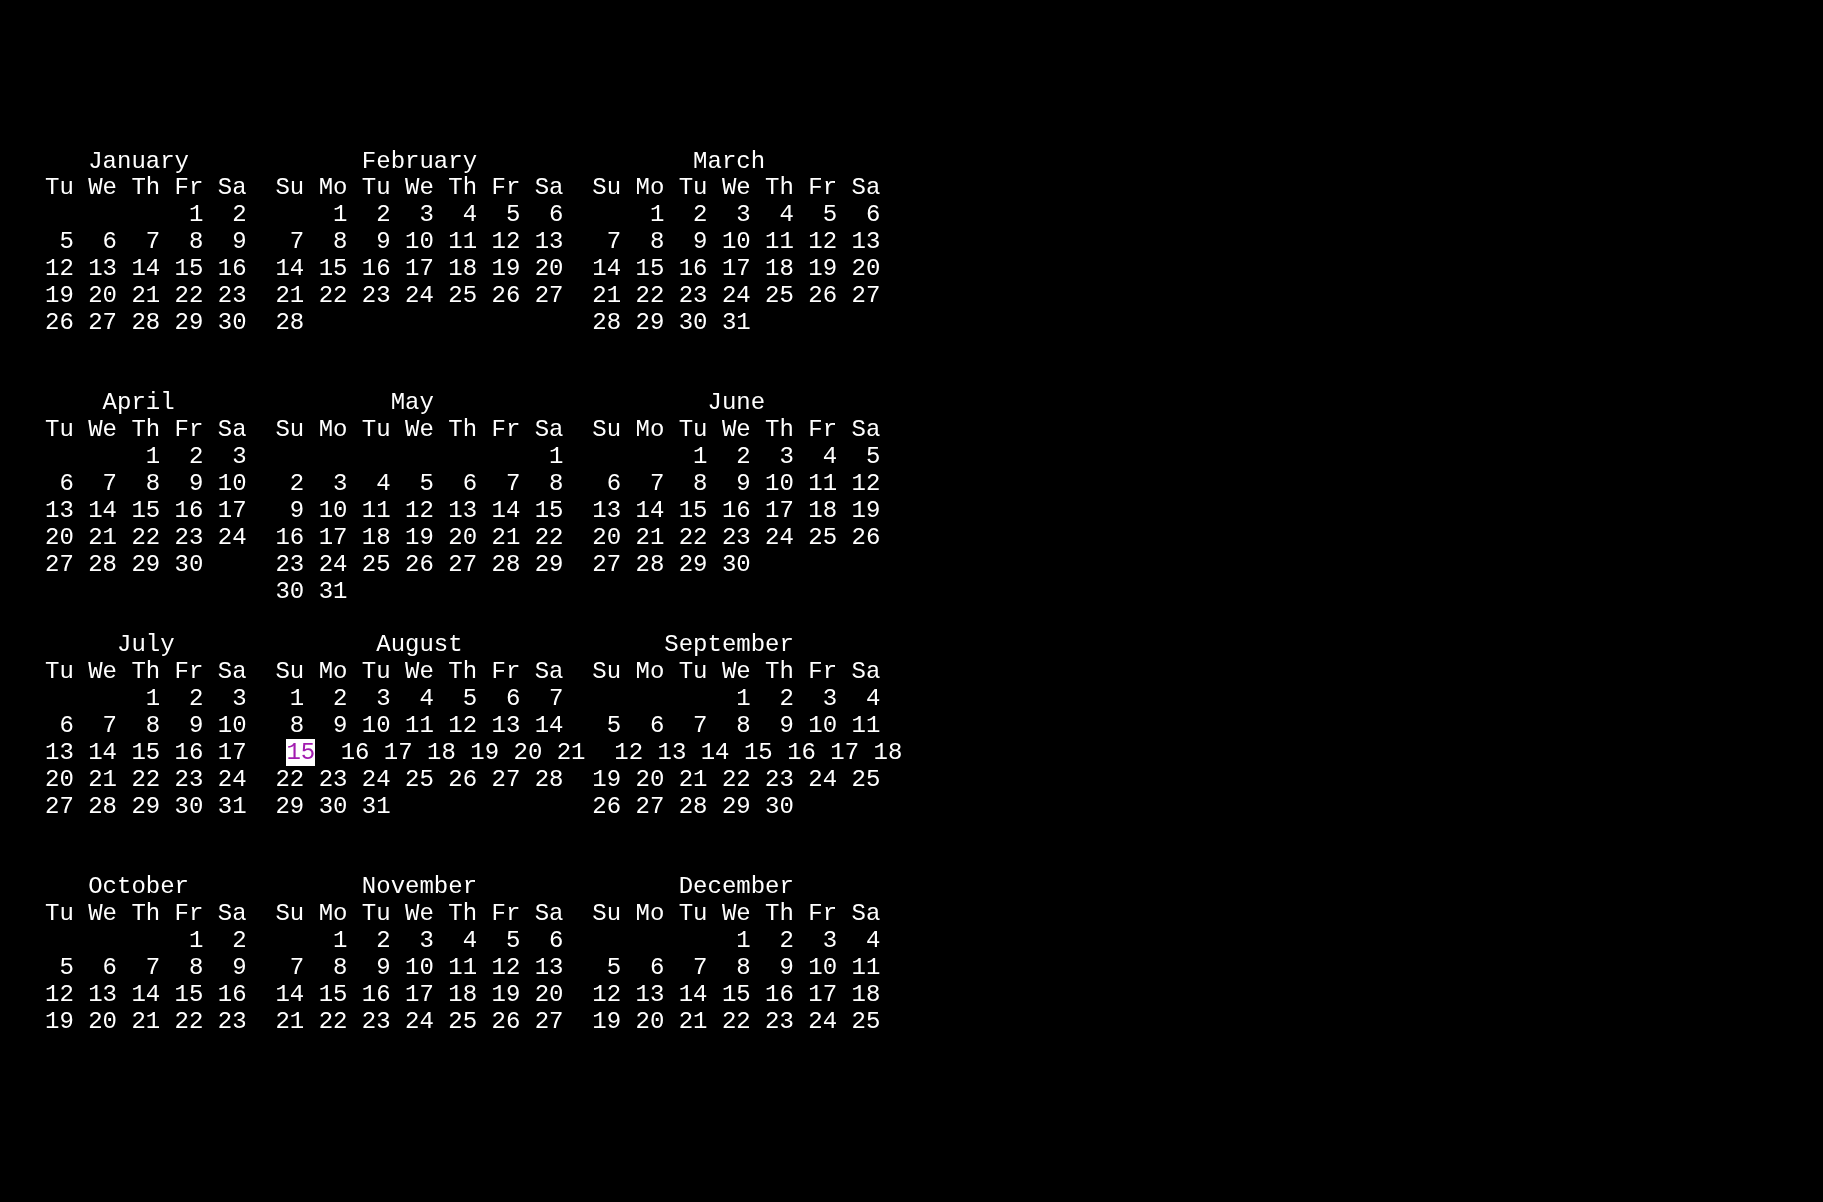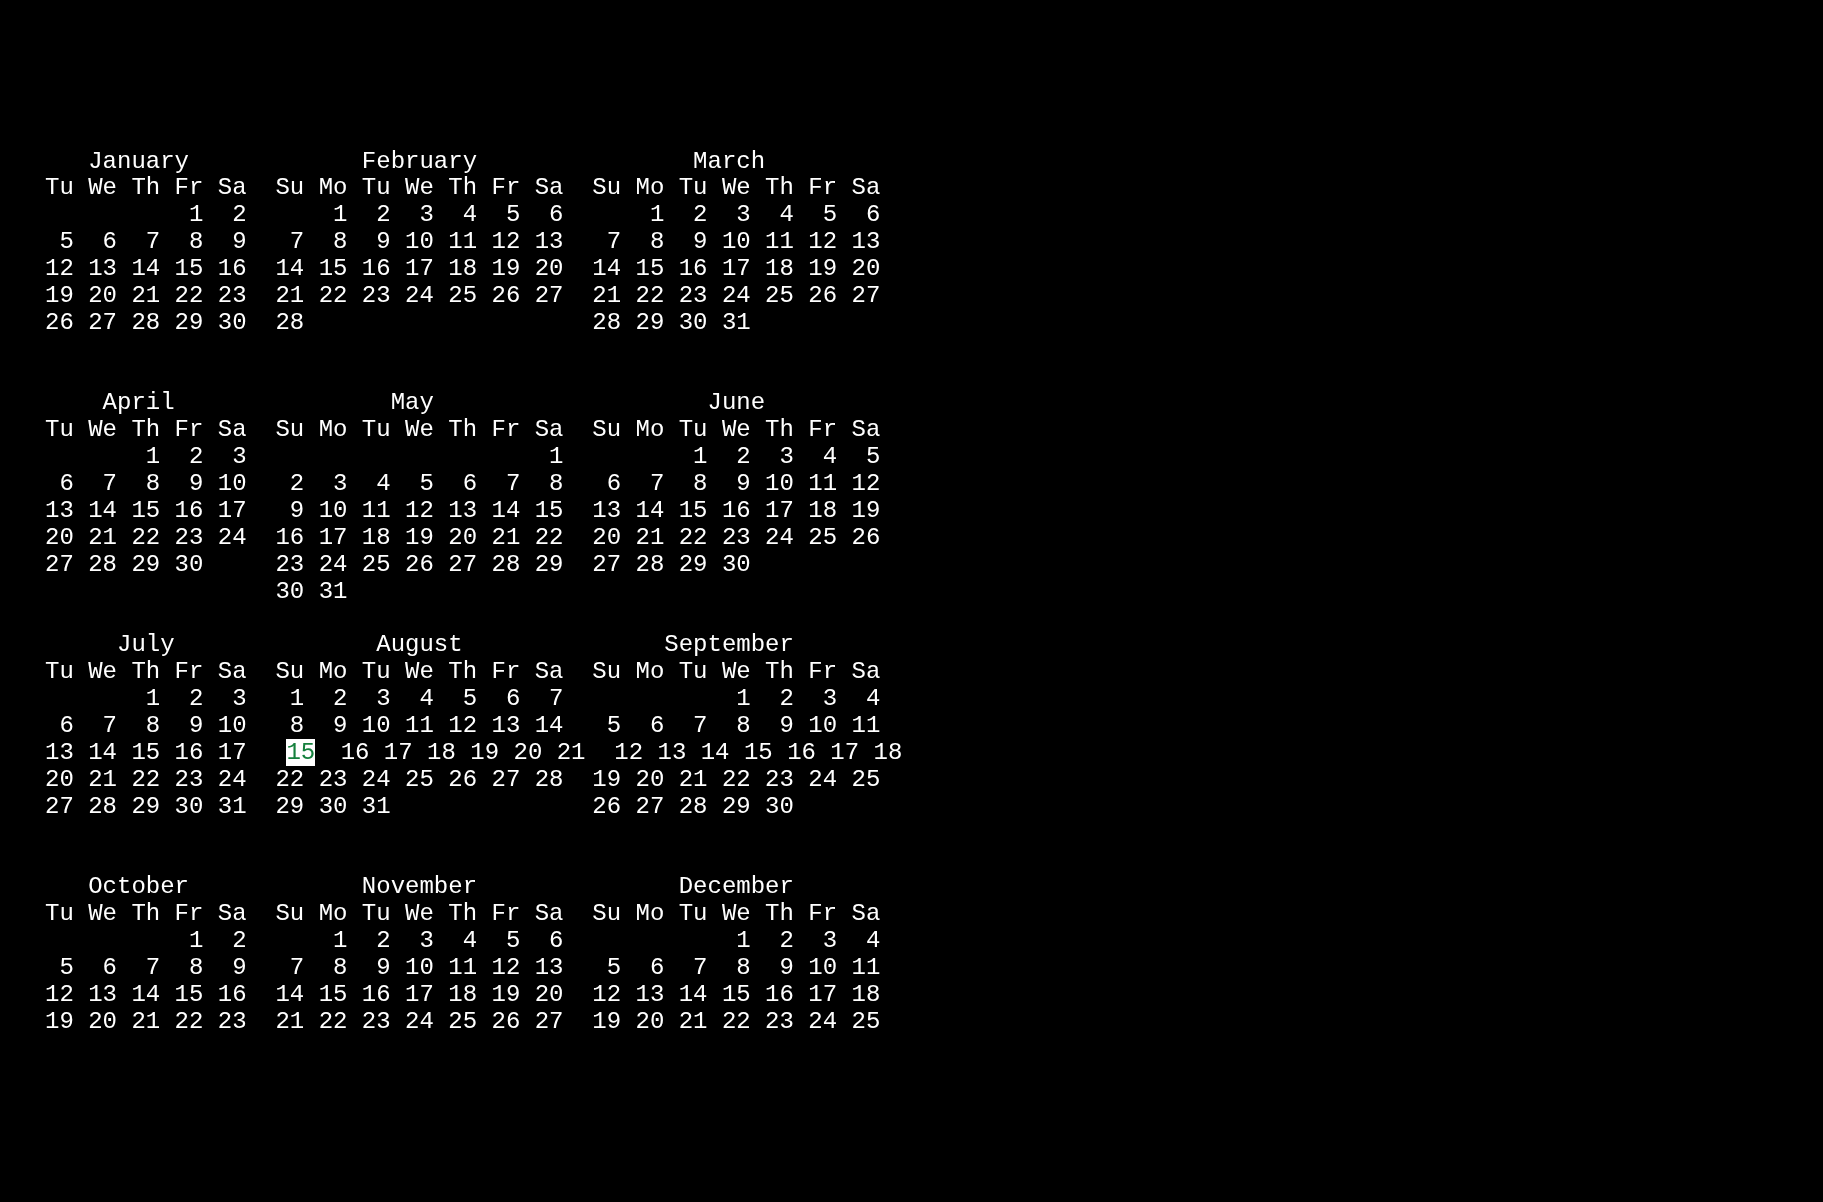--- a/index.html
+++ b/index.html
@@ -15,21 +15,21 @@
       line-height: 1.12;
       padding: 8px 12px;
       white-space: pre;
       font-weight: 500;
     }
     .calendar-output {
       white-space: pre;
     }
     .highlight {
       background: #fff;
-      color: #15803d;
+      color: #a21caf;
     }
   </style>
 </head>
 <body>
 
 
 
 <div class="calendar-output" id="cal-output">   January            February               March        
 Tu We Th Fr Sa  Su Mo Tu We Th Fr Sa  Su Mo Tu We Th Fr Sa
           1  2      1  2  3  4  5  6      1  2  3  4  5  6

